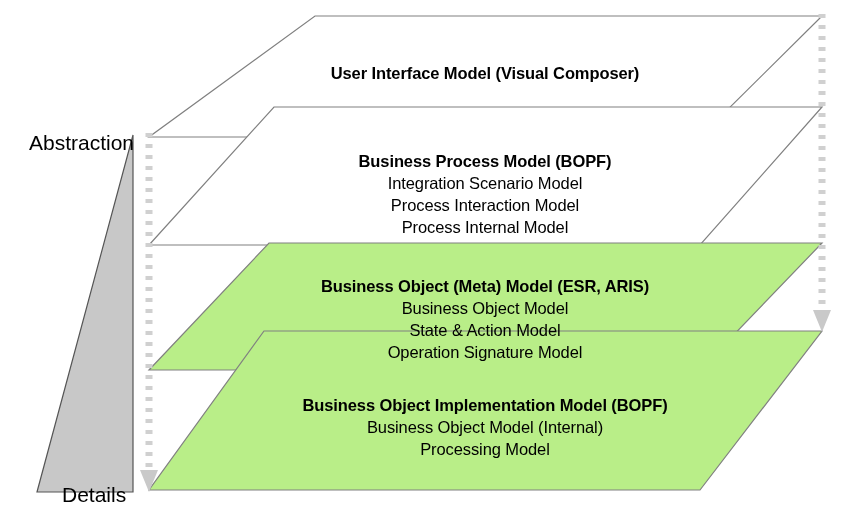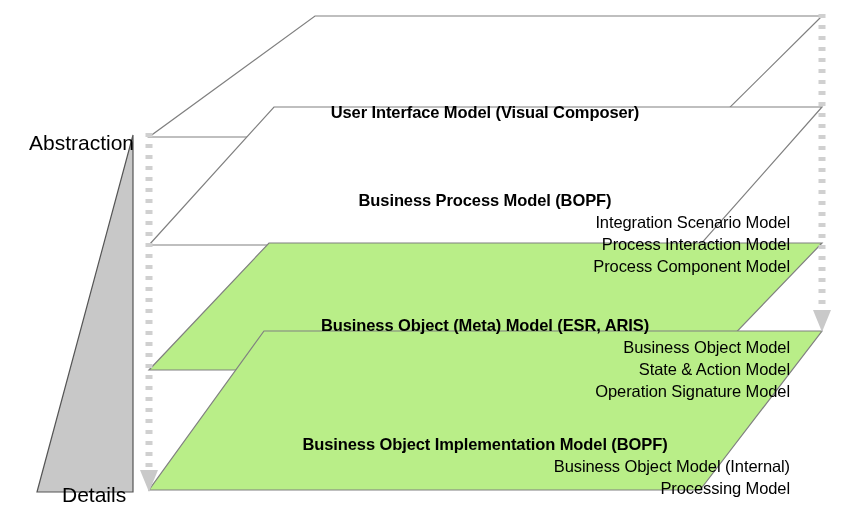--- a/index.html
+++ b/index.html
@@ -44,32 +44,30 @@
     fill: none;
   }
   .axis-head { fill: #c9c9c9; }
 
   .layer-text {
     position: absolute;
     text-align: center;
     color: #000000;
     line-height: 22px;
     white-space: nowrap;
-    margin-top: 39px;
   }
   .layer-title {
     font-size: 16.5px;
     font-weight: bold;
     letter-spacing: -0.1px;
   }
   .layer-sub {
     font-size: 16.5px;
     font-weight: normal;
     letter-spacing: -0.1px;
-    text-align: right;
   }
   .axis-label {
     position: absolute;
     color: #000000;
     font-size: 21px;
     font-weight: normal;
     white-space: nowrap;
   }
   #label-abstraction { left: 29px; top: 101px; margin-top: 30px; }
   #label-details     { left: 62px; top: 483px; }
@@ -107,21 +105,21 @@
   <div class="axis-label" id="label-details">Details</div>
 
   <div class="layer-text" id="text-layer-1">
     <div class="layer-title">User Interface Model (Visual Composer)</div>
   </div>
 
   <div class="layer-text" id="text-layer-2">
     <div class="layer-title">Business Process Model (BOPF)</div>
     <div class="layer-sub">Integration Scenario Model</div>
     <div class="layer-sub">Process Interaction Model</div>
-    <div class="layer-sub">Process Component Model</div>
+    <div class="layer-sub">Process Internal Model</div>
   </div>
 
   <div class="layer-text" id="text-layer-3">
     <div class="layer-title">Business Object (Meta) Model (ESR, ARIS)</div>
     <div class="layer-sub">Business Object Model</div>
     <div class="layer-sub">State &amp; Action Model</div>
     <div class="layer-sub">Operation Signature Model</div>
   </div>
 
   <div class="layer-text" id="text-layer-4">

